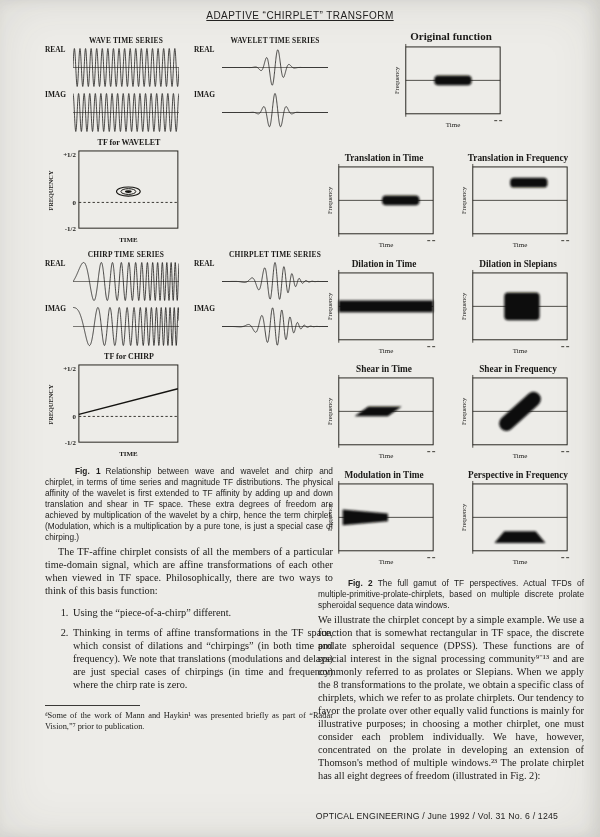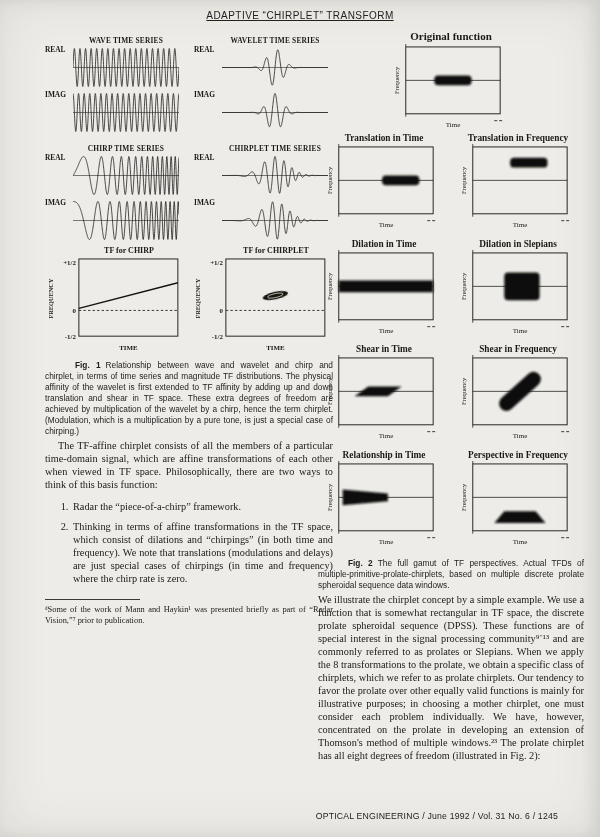--- a/index.html
+++ b/index.html
@@ -30,21 +30,21 @@
   .cap-label{font-weight:bold;margin-right:5px;padding-left:30px;}
   .body-text{font-size:10.3px;line-height:1.26;text-align:justify;margin:3px 0 0 0;}
   .indent{text-indent:13px;}
   .first-body{margin-top:11px;}
   ol.chirp-list{margin:9px 0 0 6px;padding:0 0 0 20px;font-size:10.3px;line-height:1.26;}
   ol.chirp-list li{margin-bottom:7px;text-align:justify;padding-left:2px;}
   .footnote-rule{width:95px;border-top:1px solid #3a3937;margin-top:13px;}
   .footnote{font-size:8.4px;line-height:1.32;margin:4px 0 0 0;text-align:justify;}
 
   
-  .fig2-orig{display:flex;justify-content:center;margin-bottom:0;}
+  .fig2-orig{display:flex;justify-content:center;margin-bottom:20px;}
   .fig2-grid{display:grid;grid-template-columns:118px 118px;column-gap:16px;row-gap:5px;justify-content:center;}
   .p2{width:118px;}
   .p2-title{font-weight:bold;font-size:9.3px;text-align:center;margin-bottom:0;white-space:nowrap;}
   .p2.orig .p2-title{font-size:11px;margin-bottom:1px;}
   svg.plot2{width:118px;display:block;}
 
   .sec-heading{margin-top:10px;font-family:"Liberation Sans",sans-serif;font-size:10.5px;}
   .sec-num{font-weight:bold;margin-right:14px;}
   .sec-title{font-style:italic;font-weight:600;}
   .footer{position:absolute;bottom:16px;right:42px;font-family:"Liberation Sans",sans-serif;
@@ -101,20 +101,37 @@
             <span class="ts-label">IMAG</span>
             <svg class="wave" viewBox="0 0 106 45">
                 <line x1="0" y1="22.5" x2="106" y2="22.5" stroke="#2a2823" stroke-width="0.6"></line>
                 <polyline points="0.00,22.50 0.14,22.50 0.28,22.50 0.42,22.50 0.56,22.50 0.70,22.50 0.84,22.50 0.98,22.50 1.12,22.50 1.26,22.50 1.39,22.50 1.53,22.50 1.67,22.50 1.81,22.50 1.95,22.50 2.09,22.50 2.23,22.50 2.37,22.50 2.51,22.50 2.65,22.50 2.79,22.50 2.93,22.50 3.07,22.50 3.21,22.50 3.35,22.50 3.49,22.50 3.63,22.50 3.77,22.50 3.91,22.50 4.04,22.50 4.18,22.50 4.32,22.50 4.46,22.50 4.60,22.50 4.74,22.50 4.88,22.50 5.02,22.50 5.16,22.50 5.30,22.50 5.44,22.50 5.58,22.50 5.72,22.50 5.86,22.50 6.00,22.50 6.14,22.50 6.28,22.50 6.42,22.50 6.56,22.50 6.69,22.50 6.83,22.50 6.97,22.50 7.11,22.50 7.25,22.50 7.39,22.50 7.53,22.50 7.67,22.50 7.81,22.50 7.95,22.50 8.09,22.50 8.23,22.50 8.37,22.50 8.51,22.50 8.65,22.50 8.79,22.50 8.93,22.50 9.07,22.50 9.21,22.50 9.34,22.50 9.48,22.50 9.62,22.50 9.76,22.50 9.90,22.50 10.04,22.50 10.18,22.50 10.32,22.50 10.46,22.50 10.60,22.50 10.74,22.50 10.88,22.50 11.02,22.50 11.16,22.50 11.30,22.50 11.44,22.50 11.58,22.50 11.72,22.50 11.86,22.50 11.99,22.50 12.13,22.50 12.27,22.50 12.41,22.50 12.55,22.50 12.69,22.50 12.83,22.50 12.97,22.50 13.11,22.50 13.25,22.50 13.39,22.50 13.53,22.50 13.67,22.50 13.81,22.50 13.95,22.50 14.09,22.50 14.23,22.50 14.37,22.50 14.51,22.50 14.64,22.50 14.78,22.50 14.92,22.50 15.06,22.50 15.20,22.50 15.34,22.50 15.48,22.50 15.62,22.50 15.76,22.50 15.90,22.50 16.04,22.50 16.18,22.50 16.32,22.50 16.46,22.50 16.60,22.50 16.74,22.50 16.88,22.50 17.02,22.50 17.16,22.50 17.29,22.50 17.43,22.50 17.57,22.50 17.71,22.50 17.85,22.50 17.99,22.50 18.13,22.50 18.27,22.50 18.41,22.50 18.55,22.50 18.69,22.50 18.83,22.50 18.97,22.50 19.11,22.50 19.25,22.50 19.39,22.50 19.53,22.50 19.67,22.50 19.81,22.50 19.94,22.50 20.08,22.50 20.22,22.50 20.36,22.50 20.50,22.50 20.64,22.50 20.78,22.50 20.92,22.50 21.06,22.50 21.20,22.50 21.34,22.50 21.48,22.50 21.62,22.50 21.76,22.50 21.90,22.50 22.04,22.50 22.18,22.50 22.32,22.50 22.46,22.50 22.59,22.50 22.73,22.50 22.87,22.51 23.01,22.51 23.15,22.51 23.29,22.51 23.43,22.51 23.57,22.51 23.71,22.51 23.85,22.51 23.99,22.51 24.13,22.51 24.27,22.51 24.41,22.51 24.55,22.51 24.69,22.51 24.83,22.51 24.97,22.51 25.11,22.51 25.24,22.51 25.38,22.51 25.52,22.51 25.66,22.51 25.80,22.51 25.94,22.51 26.08,22.51 26.22,22.50 26.36,22.50 26.50,22.50 26.64,22.50 26.78,22.49 26.92,22.49 27.06,22.49 27.20,22.48 27.34,22.48 27.48,22.47 27.62,22.47 27.76,22.46 27.89,22.45 28.03,22.45 28.17,22.44 28.31,22.43 28.45,22.42 28.59,22.41 28.73,22.41 28.87,22.40 29.01,22.39 29.15,22.38 29.29,22.37 29.43,22.36 29.57,22.36 29.71,22.35 29.85,22.34 29.99,22.34 30.13,22.33 30.27,22.33 30.41,22.32 30.54,22.32 30.68,22.32 30.82,22.32 30.96,22.33 31.10,22.33 31.24,22.34 31.38,22.35 31.52,22.36 31.66,22.37 31.80,22.39 31.94,22.41 32.08,22.44 32.22,22.46 32.36,22.49 32.50,22.53 32.64,22.56 32.78,22.60 32.92,22.65 33.06,22.69 33.19,22.74 33.33,22.79 33.47,22.85 33.61,22.91 33.75,22.97 33.89,23.03 34.03,23.09 34.17,23.16 34.31,23.23 34.45,23.29 34.59,23.36 34.73,23.42 34.87,23.49 35.01,23.55 35.15,23.61 35.29,23.66 35.43,23.71 35.57,23.76 35.71,23.80 35.84,23.83 35.98,23.86 36.12,23.87 36.26,23.88 36.40,23.88 36.54,23.86 36.68,23.84 36.82,23.80 36.96,23.74 37.10,23.68 37.24,23.60 37.38,23.50 37.52,23.39 37.66,23.26 37.80,23.12 37.94,22.96 38.08,22.78 38.22,22.59 38.36,22.38 38.49,22.16 38.63,21.93 38.77,21.68 38.91,21.42 39.05,21.15 39.19,20.87 39.33,20.58 39.47,20.28 39.61,19.99 39.75,19.68 39.89,19.38 40.03,19.08 40.17,18.79 40.31,18.50 40.45,18.22 40.59,17.95 40.73,17.70 40.87,17.47 41.01,17.26 41.14,17.07 41.28,16.90 41.42,16.77 41.56,16.67 41.70,16.60 41.84,16.57 41.98,16.57 42.12,16.62 42.26,16.71 42.40,16.85 42.54,17.02 42.68,17.25 42.82,17.52 42.96,17.85 43.10,18.21 43.24,18.63 43.38,19.09 43.52,19.60 43.66,20.15 43.79,20.74 43.93,21.37 44.07,22.04 44.21,22.74 44.35,23.47 44.49,24.22 44.63,25.00 44.77,25.80 44.91,26.60 45.05,27.41 45.19,28.23 45.33,29.04 45.47,29.84 45.61,30.62 45.75,31.39 45.89,32.12 46.03,32.82 46.17,33.48 46.31,34.09 46.44,34.65 46.58,35.16 46.72,35.60 46.86,35.97 47.00,36.27 47.14,36.50 47.28,36.64 47.42,36.71 47.56,36.68 47.70,36.57 47.84,36.37 47.98,36.08 48.12,35.70 48.26,35.23 48.40,34.67 48.54,34.03 48.68,33.30 48.82,32.49 48.96,31.60 49.09,30.64 49.23,29.61 49.37,28.51 49.51,27.37 49.65,26.17 49.79,24.93 49.93,23.65 50.07,22.35 50.21,21.04 50.35,19.71 50.49,18.38 50.63,17.06 50.77,15.75 50.91,14.47 51.05,13.23 51.19,12.03 51.33,10.88 51.47,9.79 51.61,8.76 51.74,7.81 51.88,6.94 52.02,6.16 52.16,5.47 52.30,4.88 52.44,4.39 52.58,4.00 52.72,3.72 52.86,3.56 53.00,3.50 53.14,3.56 53.28,3.72 53.42,4.00 53.56,4.39 53.70,4.88 53.84,5.47 53.98,6.16 54.12,6.94 54.26,7.81 54.39,8.76 54.53,9.79 54.67,10.88 54.81,12.03 54.95,13.23 55.09,14.47 55.23,15.75 55.37,17.06 55.51,18.38 55.65,19.71 55.79,21.04 55.93,22.35 56.07,23.65 56.21,24.93 56.35,26.17 56.49,27.37 56.63,28.51 56.77,29.61 56.91,30.64 57.04,31.60 57.18,32.49 57.32,33.30 57.46,34.03 57.60,34.67 57.74,35.23 57.88,35.70 58.02,36.08 58.16,36.37 58.30,36.57 58.44,36.68 58.58,36.71 58.72,36.64 58.86,36.50 59.00,36.27 59.14,35.97 59.28,35.60 59.42,35.16 59.56,34.65 59.69,34.09 59.83,33.48 59.97,32.82 60.11,32.12 60.25,31.39 60.39,30.62 60.53,29.84 60.67,29.04 60.81,28.23 60.95,27.41 61.09,26.60 61.23,25.80 61.37,25.00 61.51,24.22 61.65,23.47 61.79,22.74 61.93,22.04 62.07,21.37 62.21,20.74 62.34,20.15 62.48,19.60 62.62,19.09 62.76,18.63 62.90,18.21 63.04,17.85 63.18,17.52 63.32,17.25 63.46,17.02 63.60,16.85 63.74,16.71 63.88,16.62 64.02,16.57 64.16,16.57 64.30,16.60 64.44,16.67 64.58,16.77 64.72,16.90 64.86,17.07 64.99,17.26 65.13,17.47 65.27,17.70 65.41,17.95 65.55,18.22 65.69,18.50 65.83,18.79 65.97,19.08 66.11,19.38 66.25,19.68 66.39,19.99 66.53,20.28 66.67,20.58 66.81,20.87 66.95,21.15 67.09,21.42 67.23,21.68 67.37,21.93 67.51,22.16 67.64,22.38 67.78,22.59 67.92,22.78 68.06,22.96 68.20,23.12 68.34,23.26 68.48,23.39 68.62,23.50 68.76,23.60 68.90,23.68 69.04,23.74 69.18,23.80 69.32,23.84 69.46,23.86 69.60,23.88 69.74,23.88 69.88,23.87 70.02,23.86 70.16,23.83 70.29,23.80 70.43,23.76 70.57,23.71 70.71,23.66 70.85,23.61 70.99,23.55 71.13,23.49 71.27,23.42 71.41,23.36 71.55,23.29 71.69,23.23 71.83,23.16 71.97,23.09 72.11,23.03 72.25,22.97 72.39,22.91 72.53,22.85 72.67,22.79 72.81,22.74 72.94,22.69 73.08,22.65 73.22,22.60 73.36,22.56 73.50,22.53 73.64,22.49 73.78,22.46 73.92,22.44 74.06,22.41 74.20,22.39 74.34,22.37 74.48,22.36 74.62,22.35 74.76,22.34 74.90,22.33 75.04,22.33 75.18,22.32 75.32,22.32 75.46,22.32 75.59,22.32 75.73,22.33 75.87,22.33 76.01,22.34 76.15,22.34 76.29,22.35 76.43,22.36 76.57,22.36 76.71,22.37 76.85,22.38 76.99,22.39 77.13,22.40 77.27,22.41 77.41,22.41 77.55,22.42 77.69,22.43 77.83,22.44 77.97,22.45 78.11,22.45 78.24,22.46 78.38,22.47 78.52,22.47 78.66,22.48 78.80,22.48 78.94,22.49 79.08,22.49 79.22,22.49 79.36,22.50 79.50,22.50 79.64,22.50 79.78,22.50 79.92,22.51 80.06,22.51 80.20,22.51 80.34,22.51 80.48,22.51 80.62,22.51 80.76,22.51 80.89,22.51 81.03,22.51 81.17,22.51 81.31,22.51 81.45,22.51 81.59,22.51 81.73,22.51 81.87,22.51 82.01,22.51 82.15,22.51 82.29,22.51 82.43,22.51 82.57,22.51 82.71,22.51 82.85,22.51 82.99,22.51 83.13,22.51 83.27,22.50 83.41,22.50 83.54,22.50 83.68,22.50 83.82,22.50 83.96,22.50 84.10,22.50 84.24,22.50 84.38,22.50 84.52,22.50 84.66,22.50 84.80,22.50 84.94,22.50 85.08,22.50 85.22,22.50 85.36,22.50 85.50,22.50 85.64,22.50 85.78,22.50 85.92,22.50 86.06,22.50 86.19,22.50 86.33,22.50 86.47,22.50 86.61,22.50 86.75,22.50 86.89,22.50 87.03,22.50 87.17,22.50 87.31,22.50 87.45,22.50 87.59,22.50 87.73,22.50 87.87,22.50 88.01,22.50 88.15,22.50 88.29,22.50 88.43,22.50 88.57,22.50 88.71,22.50 88.84,22.50 88.98,22.50 89.12,22.50 89.26,22.50 89.40,22.50 89.54,22.50 89.68,22.50 89.82,22.50 89.96,22.50 90.10,22.50 90.24,22.50 90.38,22.50 90.52,22.50 90.66,22.50 90.80,22.50 90.94,22.50 91.08,22.50 91.22,22.50 91.36,22.50 91.49,22.50 91.63,22.50 91.77,22.50 91.91,22.50 92.05,22.50 92.19,22.50 92.33,22.50 92.47,22.50 92.61,22.50 92.75,22.50 92.89,22.50 93.03,22.50 93.17,22.50 93.31,22.50 93.45,22.50 93.59,22.50 93.73,22.50 93.87,22.50 94.01,22.50 94.14,22.50 94.28,22.50 94.42,22.50 94.56,22.50 94.70,22.50 94.84,22.50 94.98,22.50 95.12,22.50 95.26,22.50 95.40,22.50 95.54,22.50 95.68,22.50 95.82,22.50 95.96,22.50 96.10,22.50 96.24,22.50 96.38,22.50 96.52,22.50 96.66,22.50 96.79,22.50 96.93,22.50 97.07,22.50 97.21,22.50 97.35,22.50 97.49,22.50 97.63,22.50 97.77,22.50 97.91,22.50 98.05,22.50 98.19,22.50 98.33,22.50 98.47,22.50 98.61,22.50 98.75,22.50 98.89,22.50 99.03,22.50 99.17,22.50 99.31,22.50 99.44,22.50 99.58,22.50 99.72,22.50 99.86,22.50 100.00,22.50 100.14,22.50 100.28,22.50 100.42,22.50 100.56,22.50 100.70,22.50 100.84,22.50 100.98,22.50 101.12,22.50 101.26,22.50 101.40,22.50 101.54,22.50 101.68,22.50 101.82,22.50 101.96,22.50 102.09,22.50 102.23,22.50 102.37,22.50 102.51,22.50 102.65,22.50 102.79,22.50 102.93,22.50 103.07,22.50 103.21,22.50 103.35,22.50 103.49,22.50 103.63,22.50 103.77,22.50 103.91,22.50 104.05,22.50 104.19,22.50 104.33,22.50 104.47,22.50 104.61,22.50 104.74,22.50 104.88,22.50 105.02,22.50 105.16,22.50 105.30,22.50 105.44,22.50 105.58,22.50 105.72,22.50 105.86,22.50 106.00,22.50 " fill="none" stroke="#131210" stroke-width="0.75"></polyline>
               </svg>
           </div>
         </div>
       </div>
 
       <div class="tf-row">
+        <div class="tf-panel">
+          <div class="tf-title">TF for WAVELET</div>
+          <svg class="tfsvg" viewBox="0 0 142 98">
+            <text x="31" y="10" text-anchor="end" font-size="7" font-weight="bold">+1/2</text>
+            <text x="31" y="59" text-anchor="end" font-size="7" font-weight="bold">0</text>
+            <text x="31" y="85" text-anchor="end" font-size="7" font-weight="bold">-1/2</text>
+            <text transform="rotate(-90 8 44)" x="8" y="44" text-anchor="middle" font-size="6.4" font-weight="bold">FREQUENCY</text>
+            <text x="84" y="96" text-anchor="middle" font-size="7" font-weight="bold">TIME</text>
+            <rect x="34" y="4" width="100" height="78" fill="none" stroke="#26241f" stroke-width="1"></rect>
+            <line x1="34" y1="56" x2="134" y2="56" stroke="#26241f" stroke-width="0.9" stroke-dasharray="2.4,2.2"></line>
+            <g>
+              <ellipse cx="84" cy="45" rx="12" ry="4.6" fill="none" stroke="#141310" stroke-width="1.1"></ellipse>
+              <ellipse cx="84" cy="45" rx="7.5" ry="2.9" fill="none" stroke="#141310" stroke-width="1"></ellipse>
+              <ellipse cx="84" cy="45" rx="3.4" ry="1.4" fill="#141310"></ellipse>
+            </g>
+          </svg>
+        </div>
       </div>
 
       <div class="ts-row">
         <div class="ts-panel">
           <div class="ts-title">CHIRP TIME SERIES</div>
           <div class="ts-line">
             <span class="ts-label">REAL</span>
             <svg class="wave" viewBox="0 0 106 45">
                 <line x1="0" y1="22.5" x2="106" y2="22.5" stroke="#2a2823" stroke-width="0.6"></line>
                 <polyline points="0.00,22.50 0.14,22.31 0.28,22.11 0.42,21.91 0.56,21.70 0.70,21.49 0.84,21.27 0.98,21.05 1.12,20.82 1.26,20.59 1.39,20.35 1.53,20.11 1.67,19.86 1.81,19.61 1.95,19.35 2.09,19.09 2.23,18.82 2.37,18.55 2.51,18.27 2.65,17.99 2.79,17.71 2.93,17.42 3.07,17.13 3.21,16.83 3.35,16.53 3.49,16.23 3.63,15.92 3.77,15.61 3.91,15.30 4.04,14.99 4.18,14.67 4.32,14.35 4.46,14.03 4.60,13.70 4.74,13.38 4.88,13.05 5.02,12.72 5.16,12.40 5.30,12.07 5.44,11.74 5.58,11.41 5.72,11.09 5.86,10.76 6.00,10.43 6.14,10.11 6.28,9.79 6.42,9.47 6.56,9.16 6.69,8.84 6.83,8.54 6.97,8.23 7.11,7.93 7.25,7.64 7.39,7.35 7.53,7.07 7.67,6.79 7.81,6.52 7.95,6.26 8.09,6.01 8.23,5.76 8.37,5.53 8.51,5.31 8.65,5.09 8.79,4.89 8.93,4.70 9.07,4.52 9.21,4.35 9.34,4.19 9.48,4.05 9.62,3.93 9.76,3.82 9.90,3.72 10.04,3.64 10.18,3.58 10.32,3.54 10.46,3.51 10.60,3.50 10.74,3.51 10.88,3.54 11.02,3.59 11.16,3.66 11.30,3.74 11.44,3.85 11.58,3.99 11.72,4.14 11.86,4.32 11.99,4.51 12.13,4.74 12.27,4.98 12.41,5.25 12.55,5.54 12.69,5.85 12.83,6.19 12.97,6.55 13.11,6.94 13.25,7.35 13.39,7.78 13.53,8.24 13.67,8.72 13.81,9.23 13.95,9.75 14.09,10.30 14.23,10.88 14.37,11.47 14.51,12.08 14.64,12.72 14.78,13.37 14.92,14.05 15.06,14.74 15.20,15.45 15.34,16.18 15.48,16.92 15.62,17.68 15.76,18.45 15.90,19.23 16.04,20.03 16.18,20.83 16.32,21.64 16.46,22.46 16.60,23.29 16.74,24.12 16.88,24.95 17.02,25.78 17.16,26.61 17.29,27.44 17.43,28.26 17.57,29.08 17.71,29.89 17.85,30.68 17.99,31.47 18.13,32.24 18.27,32.99 18.41,33.72 18.55,34.44 18.69,35.13 18.83,35.79 18.97,36.43 19.11,37.04 19.25,37.62 19.39,38.17 19.53,38.68 19.67,39.16 19.81,39.59 19.94,39.99 20.08,40.34 20.22,40.65 20.36,40.91 20.50,41.13 20.64,41.30 20.78,41.41 20.92,41.48 21.06,41.50 21.20,41.46 21.34,41.37 21.48,41.23 21.62,41.03 21.76,40.78 21.90,40.47 22.04,40.11 22.18,39.69 22.32,39.22 22.46,38.69 22.59,38.12 22.73,37.49 22.87,36.81 23.01,36.08 23.15,35.30 23.29,34.48 23.43,33.62 23.57,32.71 23.71,31.77 23.85,30.79 23.99,29.78 24.13,28.74 24.27,27.67 24.41,26.58 24.55,25.46 24.69,24.34 24.83,23.20 24.97,22.05 25.11,20.90 25.24,19.75 25.38,18.60 25.52,17.47 25.66,16.34 25.80,15.24 25.94,14.16 26.08,13.11 26.22,12.09 26.36,11.10 26.50,10.16 26.64,9.26 26.78,8.42 26.92,7.63 27.06,6.89 27.20,6.22 27.34,5.62 27.48,5.09 27.62,4.62 27.76,4.24 27.89,3.93 28.03,3.70 28.17,3.56 28.31,3.50 28.45,3.53 28.59,3.64 28.73,3.84 28.87,4.13 29.01,4.51 29.15,4.97 29.29,5.52 29.43,6.16 29.57,6.87 29.71,7.67 29.85,8.54 29.99,9.48 30.13,10.49 30.27,11.57 30.41,12.71 30.54,13.90 30.68,15.14 30.82,16.43 30.96,17.75 31.10,19.10 31.24,20.47 31.38,21.86 31.52,23.26 31.66,24.67 31.80,26.06 31.94,27.44 32.08,28.80 32.22,30.13 32.36,31.41 32.50,32.66 32.64,33.85 32.78,34.97 32.92,36.03 33.06,37.02 33.19,37.92 33.33,38.73 33.47,39.45 33.61,40.07 33.75,40.58 33.89,40.98 34.03,41.27 34.17,41.44 34.31,41.50 34.45,41.44 34.59,41.25 34.73,40.94 34.87,40.52 35.01,39.97 35.15,39.31 35.29,38.53 35.43,37.65 35.57,36.66 35.71,35.57 35.84,34.39 35.98,33.13 36.12,31.79 36.26,30.37 36.40,28.90 36.54,27.38 36.68,25.82 36.82,24.23 36.96,22.62 37.10,21.01 37.24,19.40 37.38,17.81 37.52,16.25 37.66,14.73 37.80,13.26 37.94,11.86 38.08,10.53 38.22,9.29 38.36,8.15 38.49,7.11 38.63,6.19 38.77,5.39 38.91,4.73 39.05,4.20 39.19,3.82 39.33,3.58 39.47,3.50 39.61,3.57 39.75,3.80 39.89,4.18 40.03,4.71 40.17,5.39 40.31,6.21 40.45,7.18 40.59,8.28 40.73,9.50 40.87,10.84 41.01,12.28 41.14,13.82 41.28,15.43 41.42,17.11 41.56,18.85 41.70,20.62 41.84,22.42 41.98,24.22 42.12,26.01 42.26,27.77 42.40,29.49 42.54,31.16 42.68,32.74 42.82,34.24 42.96,35.63 43.10,36.90 43.24,38.04 43.38,39.03 43.52,39.87 43.66,40.54 43.79,41.04 43.93,41.36 44.07,41.50 44.21,41.44 44.35,41.20 44.49,40.78 44.63,40.17 44.77,39.38 44.91,38.41 45.05,37.28 45.19,36.00 45.33,34.57 45.47,33.01 45.61,31.34 45.75,29.57 45.89,27.73 46.03,25.82 46.17,23.87 46.31,21.90 46.44,19.93 46.58,17.99 46.72,16.09 46.86,14.25 47.00,12.50 47.14,10.86 47.28,9.34 47.42,7.96 47.56,6.75 47.70,5.71 47.84,4.86 47.98,4.20 48.12,3.76 48.26,3.53 48.40,3.52 48.54,3.74 48.68,4.17 48.82,4.82 48.96,5.69 49.09,6.75 49.23,8.01 49.37,9.44 49.51,11.04 49.65,12.78 49.79,14.65 49.93,16.61 50.07,18.65 50.21,20.75 50.35,22.87 50.49,25.00 50.63,27.09 50.77,29.14 50.91,31.10 51.05,32.96 51.19,34.69 51.33,36.27 51.47,37.67 51.61,38.88 51.74,39.87 51.88,40.64 52.02,41.17 52.16,41.45 52.30,41.48 52.44,41.25 52.58,40.77 52.72,40.04 52.86,39.07 53.00,37.87 53.14,36.46 53.28,34.84 53.42,33.06 53.56,31.12 53.70,29.05 53.84,26.89 53.98,24.66 54.12,22.39 54.26,20.12 54.39,17.88 54.53,15.70 54.67,13.61 54.81,11.65 54.95,9.85 55.09,8.22 55.23,6.81 55.37,5.62 55.51,4.68 55.65,4.01 55.79,3.61 55.93,3.50 56.07,3.68 56.21,4.15 56.35,4.90 56.49,5.92 56.63,7.20 56.77,8.72 56.91,10.46 57.04,12.40 57.18,14.49 57.32,16.72 57.46,19.05 57.60,21.44 57.74,23.85 57.88,26.24 58.02,28.58 58.16,30.82 58.30,32.93 58.44,34.88 58.58,36.62 58.72,38.14 58.86,39.40 59.00,40.38 59.14,41.06 59.28,41.43 59.42,41.48 59.56,41.21 59.69,40.62 59.83,39.71 59.97,38.51 60.11,37.03 60.25,35.29 60.39,33.33 60.53,31.17 60.67,28.86 60.81,26.42 60.95,23.92 61.09,21.38 61.23,18.86 61.37,16.39 61.51,14.04 61.65,11.83 61.79,9.81 61.93,8.02 62.07,6.49 62.21,5.25 62.34,4.33 62.48,3.74 62.62,3.50 62.76,3.62 62.90,4.10 63.04,4.92 63.18,6.08 63.32,7.55 63.46,9.31 63.60,11.33 63.74,13.57 63.88,15.99 64.02,18.53 64.16,21.16 64.30,23.82 64.44,26.46 64.58,29.03 64.72,31.47 64.86,33.74 64.99,35.79 65.13,37.58 65.27,39.06 65.41,40.22 65.55,41.01 65.69,41.43 65.83,41.47 65.97,41.11 66.11,40.37 66.25,39.26 66.39,37.79 66.53,36.01 66.67,33.94 66.81,31.62 66.95,29.11 67.09,26.45 67.23,23.70 67.37,20.92 67.51,18.17 67.64,15.51 67.78,12.99 67.92,10.68 68.06,8.62 68.20,6.85 68.34,5.43 68.48,4.38 68.62,3.73 68.76,3.50 68.90,3.69 69.04,4.30 69.18,5.32 69.32,6.73 69.46,8.50 69.60,10.59 69.74,12.95 69.88,15.54 70.02,18.29 70.16,21.15 70.29,24.04 70.43,26.90 70.57,29.66 70.71,32.27 70.85,34.64 70.99,36.74 71.13,38.50 71.27,39.88 71.41,40.86 71.55,41.39 71.69,41.48 71.83,41.10 71.97,40.28 72.11,39.02 72.25,37.36 72.39,35.33 72.53,32.99 72.67,30.38 72.81,27.57 72.94,24.63 73.08,21.64 73.22,18.66 73.36,15.77 73.50,13.04 73.64,10.55 73.78,8.36 73.92,6.52 74.06,5.09 74.20,4.10 74.34,3.58 74.48,3.55 74.62,4.01 74.76,4.94 74.90,6.34 75.04,8.17 75.18,10.37 75.32,12.90 75.46,15.68 75.59,18.65 75.73,21.73 75.87,24.83 76.01,27.87 76.15,30.78 76.29,33.47 76.43,35.87 76.57,37.90 76.71,39.52 76.85,40.68 76.99,41.34 77.13,41.49 77.27,41.11 77.41,40.21 77.55,38.82 77.69,36.97 77.83,34.71 77.97,32.11 78.11,29.23 78.24,26.16 78.38,22.97 78.52,19.77 78.66,16.64 78.80,13.67 78.94,10.96 79.08,8.57 79.22,6.58 79.36,5.05 79.50,4.02 79.64,3.54 79.78,3.61 79.92,4.23 80.06,5.40 80.20,7.08 80.34,9.21 80.48,11.75 80.62,14.61 80.76,17.71 80.89,20.96 81.03,24.27 81.17,27.52 81.31,30.63 81.45,33.50 81.59,36.03 81.73,38.15 81.87,39.79 82.01,40.90 82.15,41.45 82.29,41.40 82.43,40.77 82.57,39.56 82.71,37.81 82.85,35.58 82.99,32.93 83.13,29.95 83.27,26.73 83.41,23.36 83.54,19.97 83.68,16.64 83.82,13.51 83.96,10.66 84.10,8.18 84.24,6.17 84.38,4.69 84.52,3.79 84.66,3.50 84.80,3.84 84.94,4.79 85.08,6.33 85.22,8.41 85.36,10.96 85.50,13.91 85.64,17.14 85.78,20.56 85.92,24.05 86.06,27.50 86.19,30.78 86.33,33.78 86.47,36.40 86.61,38.55 86.75,40.15 86.89,41.15 87.03,41.50 87.17,41.19 87.31,40.24 87.45,38.66 87.59,36.52 87.73,33.88 87.87,30.83 88.01,27.49 88.15,23.97 88.29,20.39 88.43,16.87 88.57,13.56 88.71,10.56 88.84,7.98 88.98,5.93 89.12,4.47 89.26,3.66 89.40,3.54 89.54,4.10 89.68,5.35 89.82,7.22 89.96,9.66 90.10,12.57 90.24,15.86 90.38,19.40 90.52,23.06 90.66,26.70 90.80,30.19 90.94,33.40 91.08,36.20 91.22,38.49 91.36,40.18 91.49,41.19 91.63,41.50 91.77,41.08 91.91,39.94 92.05,38.14 92.19,35.73 92.33,32.80 92.47,29.47 92.61,25.87 92.75,22.13 92.89,18.39 93.03,14.82 93.17,11.54 93.31,8.69 93.45,6.38 93.59,4.70 93.73,3.74 93.87,3.52 94.01,4.06 94.14,5.33 94.28,7.31 94.42,9.89 94.56,12.99 94.70,16.48 94.84,20.22 94.98,24.06 95.12,27.84 95.26,31.41 95.40,34.61 95.54,37.32 95.68,39.42 95.82,40.82 95.96,41.46 96.10,41.31 96.24,40.38 96.38,38.69 96.52,36.32 96.66,33.36 96.79,29.94 96.93,26.20 97.07,22.30 97.21,18.40 97.35,14.67 97.49,11.28 97.63,8.35 97.77,6.04 97.91,4.43 98.05,3.61 98.19,3.60 98.33,4.42 98.47,6.03 98.61,8.36 98.75,11.31 98.89,14.77 99.03,18.56 99.17,22.54 99.31,26.52 99.44,30.33 99.58,33.79 99.72,36.76 99.86,39.08 100.00,40.67 100.14,41.43 100.28,41.34 100.42,40.40 100.56,38.64 100.70,36.14 100.84,33.02 100.98,29.41 101.12,25.48 101.26,21.41 101.40,17.38 101.54,13.58 101.68,10.19 101.82,7.37 101.96,5.26 102.09,3.94 102.23,3.50 102.37,3.95 102.51,5.27 102.65,7.42 102.79,10.27 102.93,13.72 103.07,17.58 103.21,21.69 103.35,25.84 103.49,29.84 103.63,33.48 103.77,36.60 103.91,39.05 104.05,40.69 104.19,41.45 104.33,41.29 104.47,40.21 104.61,38.26 104.74,35.53 104.88,32.16 105.02,28.31 105.16,24.16 105.30,19.93 105.44,15.82 105.58,12.04 105.72,8.77 105.86,6.19 106.00,4.43 " fill="none" stroke="#131210" stroke-width="0.75"></polyline>
@@ -154,45 +171,29 @@
             <text x="31" y="10" text-anchor="end" font-size="7" font-weight="bold">+1/2</text>
             <text x="31" y="59" text-anchor="end" font-size="7" font-weight="bold">0</text>
             <text x="31" y="85" text-anchor="end" font-size="7" font-weight="bold">-1/2</text>
             <text transform="rotate(-90 8 44)" x="8" y="44" text-anchor="middle" font-size="6.4" font-weight="bold">FREQUENCY</text>
             <text x="84" y="96" text-anchor="middle" font-size="7" font-weight="bold">TIME</text>
             <rect x="34" y="4" width="100" height="78" fill="none" stroke="#26241f" stroke-width="1"></rect>
             <line x1="34" y1="56" x2="134" y2="56" stroke="#26241f" stroke-width="0.9" stroke-dasharray="2.4,2.2"></line>
             <line x1="34" y1="54" x2="134" y2="28" stroke="#141310" stroke-width="1.4"></line>
           </svg>
         </div>
-        <div class="tf-panel">
-          <div class="tf-title">TF for CHIRPLET</div>
-          <svg class="tfsvg" viewBox="0 0 142 98">
-            <text x="31" y="10" text-anchor="end" font-size="7" font-weight="bold">+1/2</text>
-            <text x="31" y="59" text-anchor="end" font-size="7" font-weight="bold">0</text>
-            <text x="31" y="85" text-anchor="end" font-size="7" font-weight="bold">-1/2</text>
-            <text transform="rotate(-90 8 44)" x="8" y="44" text-anchor="middle" font-size="6.4" font-weight="bold">FREQUENCY</text>
-            <text x="84" y="96" text-anchor="middle" font-size="7" font-weight="bold">TIME</text>
-            <rect x="34" y="4" width="100" height="78" fill="none" stroke="#26241f" stroke-width="1"></rect>
-            <line x1="34" y1="56" x2="134" y2="56" stroke="#26241f" stroke-width="0.9" stroke-dasharray="2.4,2.2"></line>
-            <g transform="rotate(-12 84 41)">
-              <ellipse cx="84" cy="41" rx="13" ry="3.8" fill="#141310" filter="url(#fuzz2)"></ellipse>
-              <ellipse cx="84" cy="41" rx="8" ry="2" fill="none" stroke="#e8e6e0" stroke-width="0.7"></ellipse>
-            </g>
-          </svg>
-        </div>
       </div>
     </div>
 
     <p class="caption"><span class="cap-label">Fig. 1</span><span>Relationship between wave and wavelet and chirp and chirplet, in terms of time series and magnitude TF distributions. The physical affinity of the wavelet is first extended to TF affinity by adding up and down translation and shear in TF space. These extra degrees of freedom are achieved by multiplication of the wavelet by a chirp, hence the term chirplet. (Modulation, which is a multiplication by a pure tone, is just a special case of chirping.)</span></p>
 
     <p class="body-text indent">The TF-affine chirplet consists of all the members of a particular time-domain signal, which are affine transformations of each other when viewed in TF space. Philosophically, there are two ways to think of this basis function:</p>
 
     <ol class="chirp-list">
-      <li><span>Radar the “piece-of-a-chirp” framework.</span></li>
+      <li><span>Using the “piece-of-a-chirp” different.</span></li>
       <li><span>Thinking in terms of affine transformations in the TF space, which consist of dilations and “chirpings” (in both time and frequency). We note that translations (modulations and delays) are just special cases of chirpings (in time and frequency) where the chirp rate is zero.</span></li>
     </ol>
 
     <div class="footnote-rule"></div>
     <p class="footnote">ᵈSome of the work of Mann and Haykin¹ was presented briefly as part of “Radar Vision,”⁷ prior to publication.</p>
   </div>
 
   <div class="col-right">
     <div>
       <div class="fig2-orig">
@@ -297,21 +298,21 @@
               <line x1="14" y1="38" x2="110" y2="38" stroke="#26241f" stroke-width="0.8"></line>
               <line x1="14" y1="1" x2="14" y2="4" stroke="#26241f" stroke-width="0.8"></line>
               <line x1="14" y1="72" x2="14" y2="75" stroke="#26241f" stroke-width="0.8"></line>
               <line x1="104" y1="79" x2="114" y2="79" stroke="#26241f" stroke-width="0.9" stroke-dasharray="3,2"></line>
               <g fill="#100f0d" filter="url(#fuzz)">
                 <rect x="36" y="30.5" width="52" height="15" rx="7.5" transform="rotate(-42 62 38)"></rect>
               </g>
             </svg>
         </div>
         <div class="p2">
-          <div class="p2-title">Relationship in Time</div>
+          <div class="p2-title">Modulation in Time</div>
           <svg class="plot2" viewBox="0 0 120 92">
               <text transform="rotate(-90 7 38)" x="7" y="38" text-anchor="middle" font-size="6.6">Frequency</text>
               <text x="62" y="85" text-anchor="middle" font-size="7.2">Time</text>
               <rect x="14" y="4" width="96" height="68" fill="none" stroke="#26241f" stroke-width="1"></rect>
               <line x1="14" y1="38" x2="110" y2="38" stroke="#26241f" stroke-width="0.8"></line>
               <line x1="14" y1="1" x2="14" y2="4" stroke="#26241f" stroke-width="0.8"></line>
               <line x1="14" y1="72" x2="14" y2="75" stroke="#26241f" stroke-width="0.8"></line>
               <line x1="104" y1="79" x2="114" y2="79" stroke="#26241f" stroke-width="0.9" stroke-dasharray="3,2"></line>
               <g fill="#100f0d" filter="url(#fuzz)">
                 <polygon points="18,30 64,34 64,42 18,46"></polygon>

